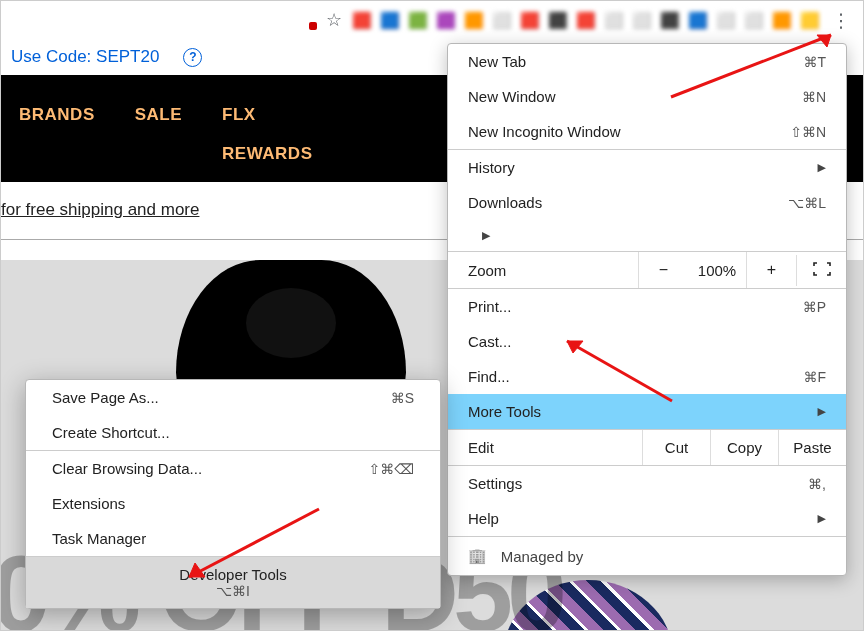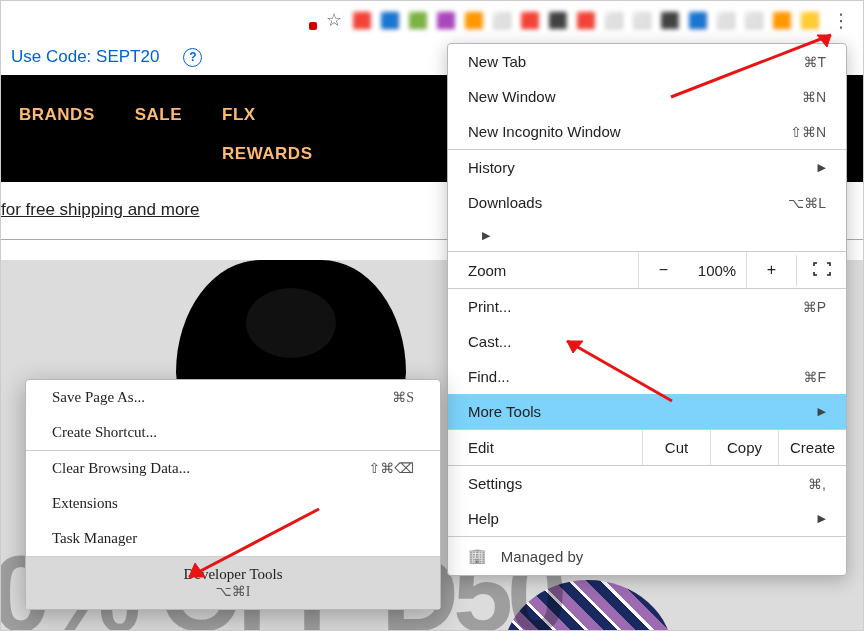--- a/index.html
+++ b/index.html
@@ -120,21 +120,21 @@
     display:flex; align-items:center; gap:14px; padding:10px 20px; color:#444;
     border-top:1px solid #ccc; font-size:15px;
   }
   .enterprise-icon { font-size:15px; filter:grayscale(100%);}
 
   
   .submenu {
     position:absolute; top:378px; left:24px; width:416px;
     background:#fff; border:1px solid #b7b7b7; border-radius:4px;
     box-shadow:0 6px 26px rgba(0,0,0,.3);
-    font-size:15px; color:#222;font-family:Liberation Serif, serif;
+    font-size:15px; color:#222;
   }
   .submenu .menu-item { padding:9px 26px;}
   .submenu .menu-item.highlight { background:#d9d9d9;flex-direction:column;}
 
   
   .red-arrow { position:absolute; pointer-events:none;}
   .red-arrow line, .red-arrow polygon { stroke:#e81414; fill:#e81414;}
 </style>
 </head>
 <body>
@@ -242,21 +242,21 @@
   </div>
   <div class="menu-item highlight">
     <span class="label">More Tools</span>
     <span class="arrow">▶</span>
   </div>
   <div class="menu-sep"></div>
   <div class="edit-row">
     <span class="label">Edit</span>
     <span class="btn">Cut</span>
     <span class="btn">Copy</span>
-    <span class="btn">Create</span>
+    <span class="btn">Paste</span>
   </div>
   <div class="menu-sep"></div>
   <div class="menu-item">
     <span class="label">Settings</span>
     <span class="short">⌘,</span>
   </div>
   <div class="menu-item">
     <span class="label">Help</span>
     <span class="arrow">▶</span>
   </div>

